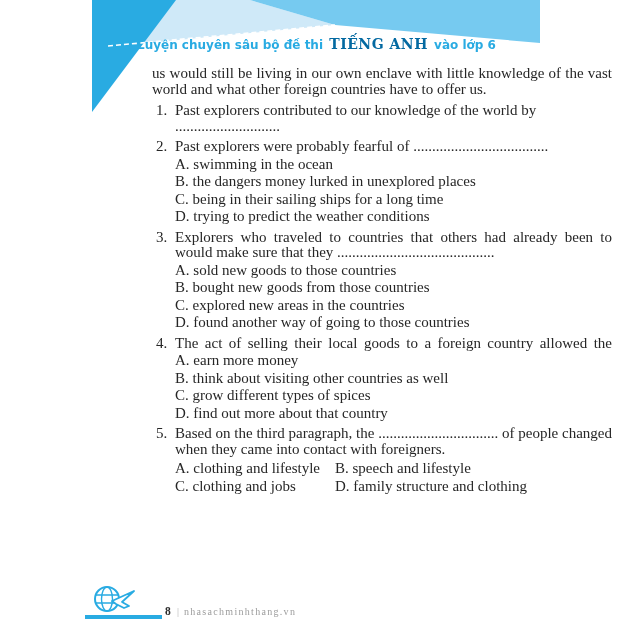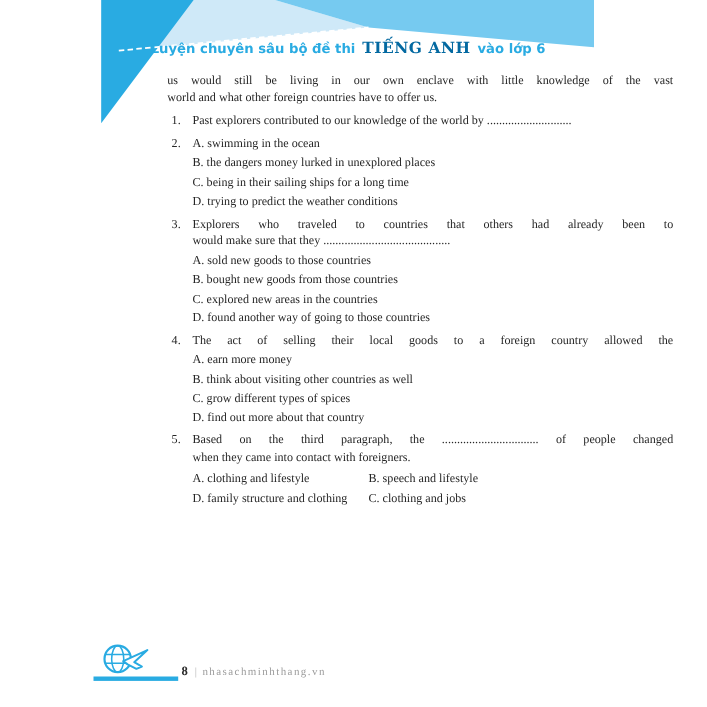--- a/index.html
+++ b/index.html
@@ -11,21 +11,21 @@
   .header-title {
     position:absolute; left:137px; top:36px; white-space:nowrap;
     font-family:"DejaVu Sans", sans-serif; font-weight:bold; font-size:12px; color:#29abe2;
   }
   .header-title .hl {
     font-family:"DejaVu Serif", serif; font-weight:bold; font-size:14px;
     color:#0369a1; letter-spacing:0.5px; padding:0 2px;
   }
   .content {
     position:absolute; left:152px; top:66px; width:460px;
-    font-size:11px; line-height:15.5px;font-family:Liberation Serif, serif;
+    font-size:15px; line-height:15.5px;font-family:Liberation Serif, serif;
   }
   .intro { margin:0 0 6px 0; }
   .jl { display:block; text-align:justify; text-align-last:justify; }
   .sl { display:block; }
   .question { position:relative; padding-left:23px; margin-bottom:5px; }
   .qnum { position:absolute; left:4px; top:0; }
   .opts { margin-top:2px; }
   .opt { margin-top:2px; }
   .grid2 { display:grid; grid-template-columns:148px 1fr; column-gap:12px; }
   .footer-logo { position:absolute; left:88px; top:582px; }
@@ -65,20 +65,21 @@
       <span class="sl">world and what other foreign countries have to offer us.</span>
     </p>
 
     <div class="question">
       <span class="qnum">1.</span>
       <span class="sl">Past explorers contributed to our knowledge of the world by ............................</span>
     </div>
 
     <div class="question">
       <span class="qnum">2.</span>
+      <span class="sl">Past explorers were probably fearful of ....................................</span>
       <div class="opts">
         <div class="opt">A. swimming in the ocean</div>
         <div class="opt">B. the dangers money lurked in unexplored places</div>
         <div class="opt">C. being in their sailing ships for a long time</div>
         <div class="opt">D. trying to predict the weather conditions</div>
       </div>
     </div>
 
     <div class="question">
       <span class="qnum">3.</span>
@@ -103,22 +104,22 @@
       </div>
     </div>
 
     <div class="question">
       <span class="qnum">5.</span>
       <span class="jl">Based on the third paragraph, the ................................ of people changed</span>
       <span class="sl">when they came into contact with foreigners.</span>
       <div class="opts grid2">
         <div class="opt">A. clothing and lifestyle</div>
         <div class="opt">B. speech and lifestyle</div>
+        <div class="opt">C. clothing and jobs</div>
         <div class="opt">D. family structure and clothing</div>
-        <div class="opt">C. clothing and jobs</div>
       </div>
     </div>
 
   </div>
 
   <svg class="footer-logo" width="52" height="36" viewBox="0 0 52 36" xmlns="http://www.w3.org/2000/svg">
     <circle cx="19" cy="17" r="12" fill="#ffffff" stroke="#29abe2" stroke-width="2"></circle>
     <ellipse cx="19" cy="17" rx="5.5" ry="12" fill="none" stroke="#29abe2" stroke-width="1.4"></ellipse>
     <path d="M7.5 13 H30.5 M7.5 21 H30.5" fill="none" stroke="#29abe2" stroke-width="1.4"></path>
     <path d="M24 19 L46 9 L34 20 L41 24 L36 26 L28 22 Z" fill="#ffffff" stroke="#29abe2" stroke-width="1.8" stroke-linejoin="round"></path>

